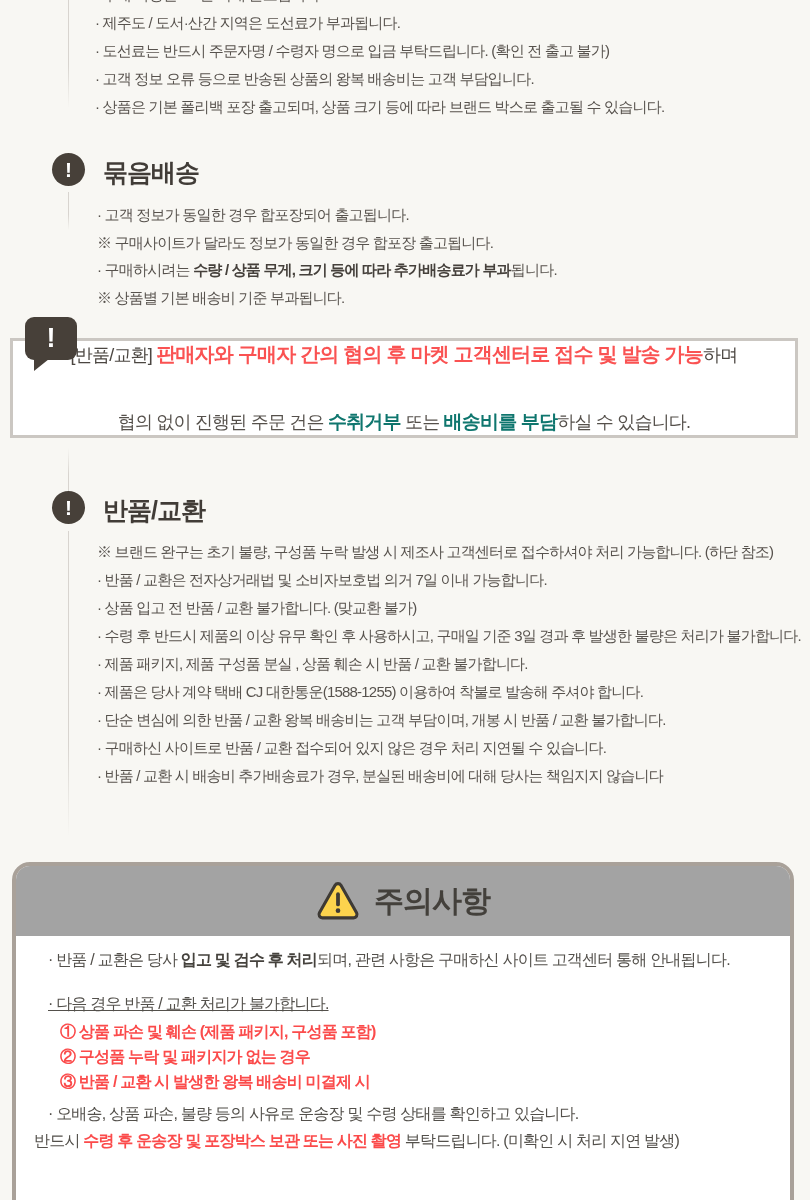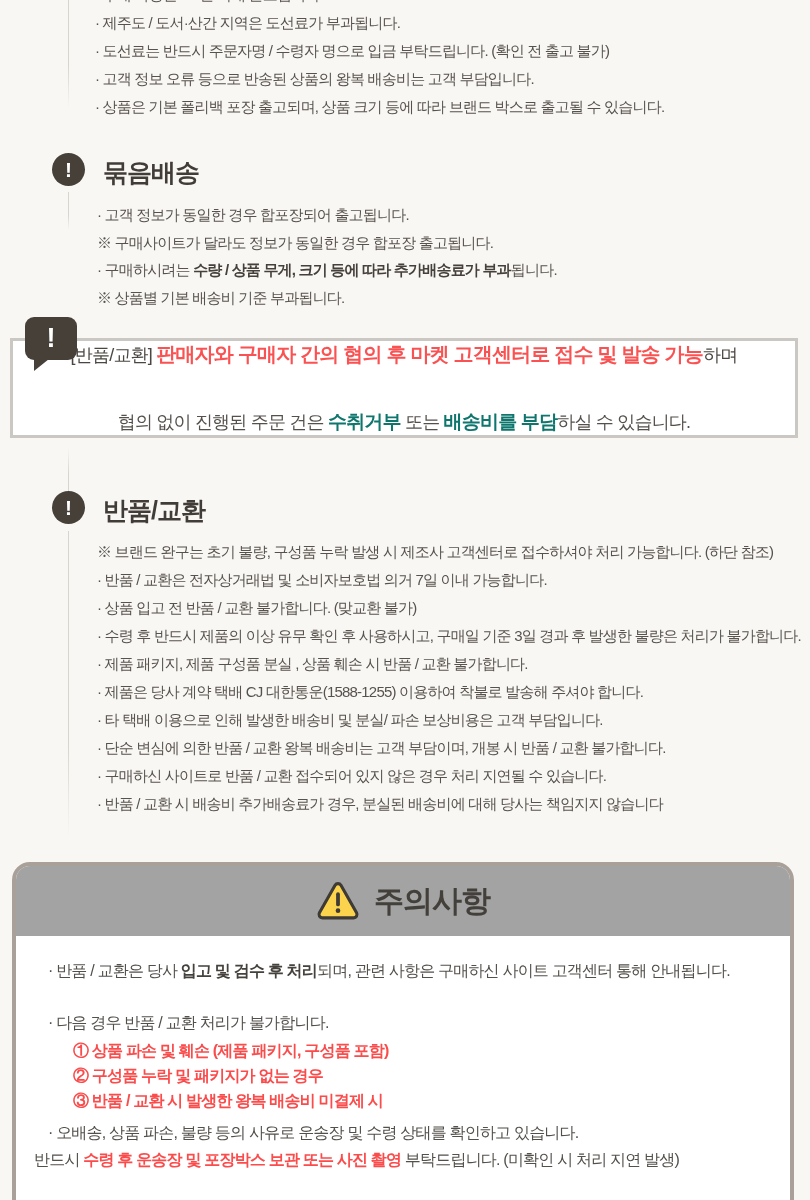--- a/index.html
+++ b/index.html
@@ -71,23 +71,23 @@
   .caution-header{
     height:70px;background:#a3a3a3;
     display:flex;align-items:center;justify-content:center;gap:14px;
   }
   .caution-title{font-size:30px;font-weight:800;color:#43403b;letter-spacing:-1px;}
   .caution-content{
     padding:0 0 0 32px;font-size:16px;letter-spacing:-0.8px;color:#53504b;white-space:nowrap;
   }
   .caution-content .row{line-height:25px;}
   .caution-content .b{font-weight:800;color:#45423d;}
-  .c-line1{margin-top:22px;}
-  .c-line2{margin-top:27px;}
-  .red-group{margin-top:3px;margin-left:25px;color:#fb4b4b;font-weight:800;}
+  .c-line1{margin-top:11px;}
+  .c-line2{margin-top:19px;text-decoration:underline;}
+  .red-group{margin-top:3px;margin-left:12px;color:#fb4b4b;font-weight:800;}
   .red-group .row{line-height:25px;}
   .c-para2{margin-top:6px;}
   .c-para2 .row{line-height:27px;}
   .c-para2 .cont{margin-left:-14px;}
   .c-para2 .red{color:#fb4b4b;font-weight:800;}
 
   .warn-svg{display:block;}
 </style>
 </head>
 <body>
@@ -130,21 +130,20 @@
 </div>
 <div class="section-title" style="left:103px;top:494px;">반품/교환</div>
 
 <div class="note-list returns-list">
   <div class="line">※ 브랜드 완구는 초기 불량, 구성품 누락 발생 시 제조사 고객센터로 접수하셔야 처리 가능합니다. (하단 참조)</div>
   <div class="line">· 반품 / 교환은 전자상거래법 및 소비자보호법 의거 7일 이내 가능합니다.</div>
   <div class="line">· 상품 입고 전 반품 / 교환 불가합니다. (맞교환 불가)</div>
   <div class="line">· 수령 후 반드시 제품의 이상 유무 확인 후 사용하시고, 구매일 기준 3일 경과 후 발생한 불량은 처리가 불가합니다.</div>
   <div class="line">· 제품 패키지, 제품 구성품 분실 , 상품 훼손 시 반품 / 교환 불가합니다.</div>
   <div class="line">· 제품은 당사 계약 택배 CJ 대한통운(1588-1255) 이용하여 착불로 발송해 주셔야 합니다.</div>
-  <div class="line">·  타 택배 이용으로 인해 발생한 배송비 및 분실/ 파손 보상비용은 고객 부담입니다.</div>
   <div class="line">· 단순 변심에 의한 반품 / 교환 왕복 배송비는 고객 부담이며, 개봉 시 반품 / 교환 불가합니다.</div>
   <div class="line">· 구매하신 사이트로 반품 / 교환 접수되어 있지 않은 경우 처리 지연될 수 있습니다.</div>
   <div class="line">· 반품 / 교환 시 배송비 추가배송료가 경우, 분실된 배송비에 대해 당사는 책임지지 않습니다</div>
 </div>
 
 <div class="caution-box">
   <div class="caution-header">
     <svg class="warn-svg" width="44" height="40" viewBox="0 0 64 58">
       <path d="M27.7 6.2 a5 5 0 0 1 8.6 0 L59 46 a5 5 0 0 1 -4.3 7.5 H9.3 A5 5 0 0 1 5 46 Z" fill="#fcd34d" stroke="#3e3a35" stroke-width="4.5" stroke-linejoin="round"></path>
       <path d="M32 19 v15" stroke="#3e3a35" stroke-width="5.5" stroke-linecap="round" fill="none"></path>

